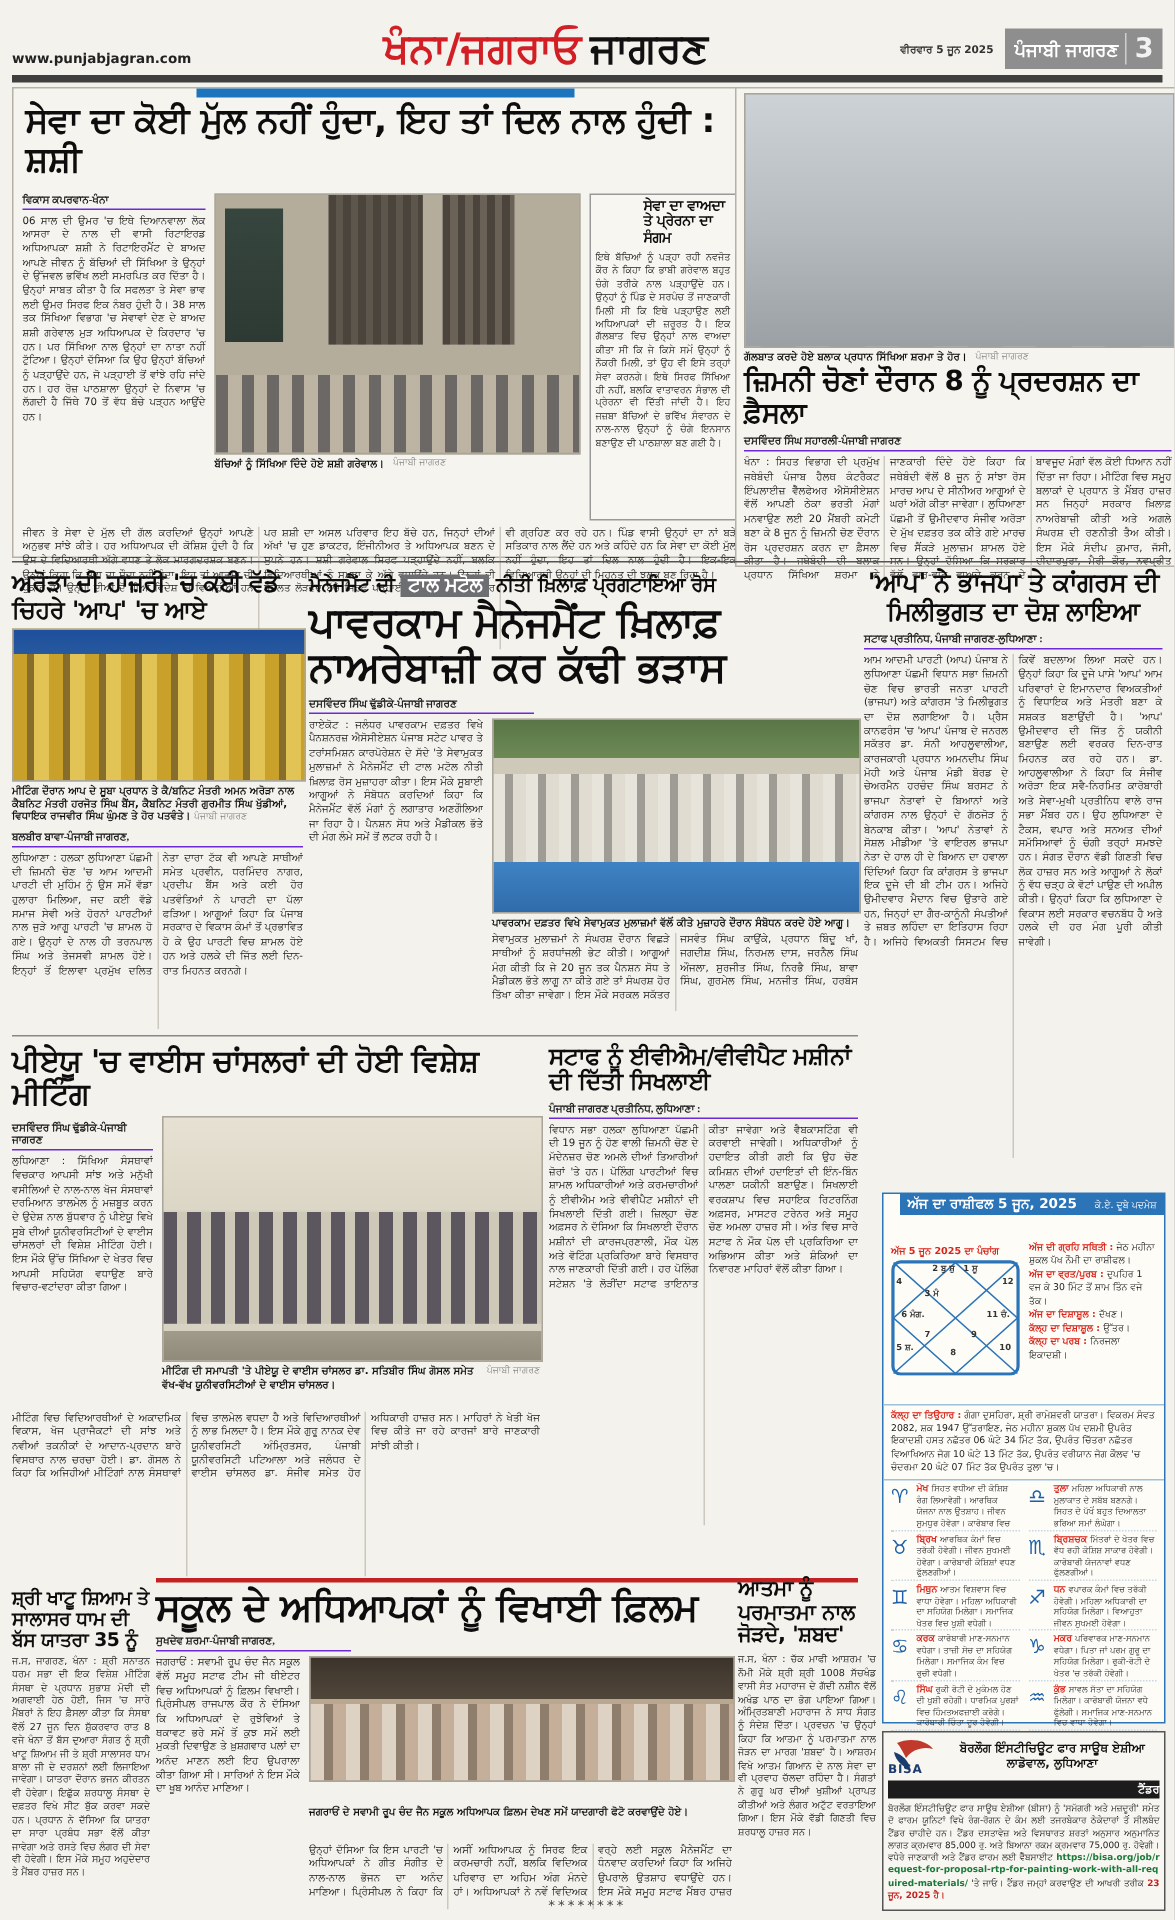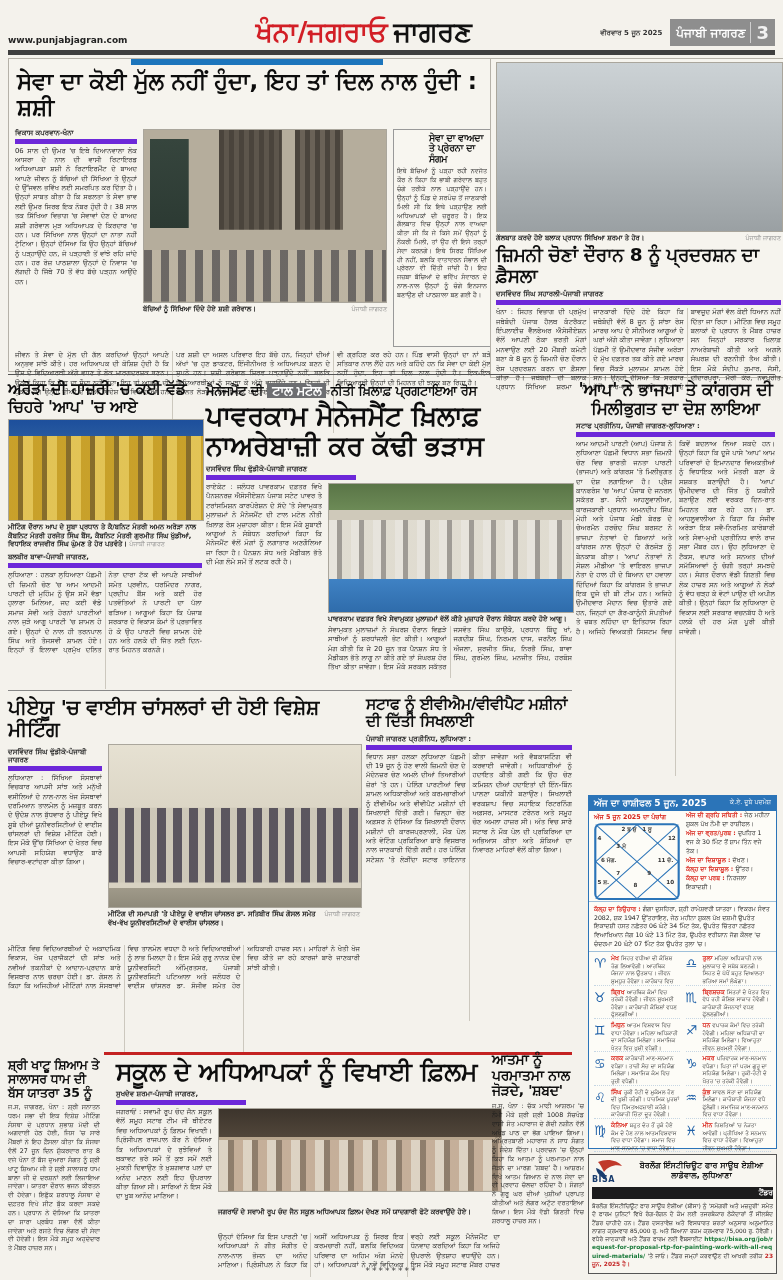--- a/index.html
+++ b/index.html
@@ -12,30 +12,30 @@
   .mast .red{color:#d21f26;font-size:27px;font-weight:bold;}
   .mast .blk{color:#111;font-size:27px;font-weight:bold;}
   .hdr-right{display:flex;align-items:center;gap:8px;padding-bottom:2px;}
   .hdate{font-size:7px;color:#333;font-weight:bold;}
   .pjbadge{background:#8e8e8e;color:#fff;font-weight:bold;font-size:12px;padding:3px 6px;display:flex;align-items:center;gap:5px;}
   .pgno{color:#f2f2f2;font-size:18px;border-left:1px solid #cfcfcf;padding-left:5px;}
   #darkbar{top:50px;left:8px;width:767px;height:5px;background:#3f3f3f;}
   
   .box{border:1px solid #b5b1a8;background:#f6f4ee;}
   .hl{font-weight:bold;color:#0d0d0d;letter-spacing:-.3px;line-height:1.12;}
-  .byline{font-size:7px;font-weight:bold;color:#222;border-bottom:5px solid #6d28d9;padding:2px 0;margin:2px 0 3px 0;}
+  .byline{font-size:7px;font-weight:bold;color:#222;border-bottom:1px solid #6d28d9;padding:2px 0;margin:2px 0 3px 0;font-family:Liberation Serif, serif;}
   .body{font-size:6.8px;line-height:1.38;color:#1d1d1d;text-align:justify;overflow:hidden;}
   .cols2{columns:2;column-gap:7px;column-rule:1px solid #ccc8be;}
   .cols3{columns:3;column-gap:7px;column-rule:1px solid #ccc8be;}
-  .cap{font-size:6.8px;font-weight:bold;color:#111;display:flex;justify-content:space-between;gap:6px;line-height:1.3;}
+  .cap{font-size:6.8px;font-weight:bold;color:#111;display:flex;gap:6px;line-height:1.3;}
   .credit{font-weight:normal;color:#8a8a8a;font-size:6.2px;white-space:nowrap;}
   .photo{background-repeat:no-repeat;border:1px solid #aaa69c;}
   
   #horo{border:1px solid #2b74b8;background:#fdfcf7;}
-  #horo-hdr{background:#2b74b8;color:#fff;display:flex;justify-content:space-between;padding:2px 5px;}
+  #horo-hdr{background:#2b74b8;color:#fff;display:flex;justify-content:space-between;align-items:center;padding:2px 5px;margin-left:11px;}
   #horo-hdr .t{font-size:9px;font-weight:bold;}
   #horo-hdr .a{font-size:6.3px;}
   .hline{font-size:6.2px;line-height:1.45;color:#222;}
   .hline b{color:#d9261c;}
   .ptitle{color:#d9261c;font-weight:bold;font-size:6.4px;margin:2px 0;}
   #kundli{position:relative;width:86px;height:78px;}
   #kundli svg{position:absolute;inset:0;}
   .kl{position:absolute;font-size:5.6px;color:#333;font-weight:bold;white-space:nowrap;}
   #festival{font-size:6.2px;line-height:1.4;color:#222;padding:3px 5px;border-top:1px solid #9fc0da;}
   #festival b{color:#d9261c;}
@@ -185,21 +185,21 @@
     <div class="hl" style="font-size:15.5px;">ਸਟਾਫ ਨੂੰ ਈਵੀਐਮ/ਵੀਵੀਪੈਟ ਮਸ਼ੀਨਾਂ ਦੀ ਦਿੱਤੀ ਸਿਖਲਾਈ</div>
     <div class="byline">ਪੰਜਾਬੀ ਜਾਗਰਣ ਪ੍ਰਤੀਨਿਧ, ਲੁਧਿਆਣਾ :</div>
     <div class="body cols2" style="height:268px;">ਵਿਧਾਨ ਸਭਾ ਹਲਕਾ ਲੁਧਿਆਣਾ ਪੱਛਮੀ ਦੀ 19 ਜੂਨ ਨੂੰ ਹੋਣ ਵਾਲੀ ਜ਼ਿਮਨੀ ਚੋਣ ਦੇ ਮੱਦੇਨਜ਼ਰ ਚੋਣ ਅਮਲੇ ਦੀਆਂ ਤਿਆਰੀਆਂ ਜ਼ੋਰਾਂ 'ਤੇ ਹਨ। ਪੋਲਿੰਗ ਪਾਰਟੀਆਂ ਵਿਚ ਸ਼ਾਮਲ ਅਧਿਕਾਰੀਆਂ ਅਤੇ ਕਰਮਚਾਰੀਆਂ ਨੂੰ ਈਵੀਐਮ ਅਤੇ ਵੀਵੀਪੈਟ ਮਸ਼ੀਨਾਂ ਦੀ ਸਿਖਲਾਈ ਦਿੱਤੀ ਗਈ। ਜ਼ਿਲ੍ਹਾ ਚੋਣ ਅਫ਼ਸਰ ਨੇ ਦੱਸਿਆ ਕਿ ਸਿਖਲਾਈ ਦੌਰਾਨ ਮਸ਼ੀਨਾਂ ਦੀ ਕਾਰਜਪ੍ਰਣਾਲੀ, ਮੌਕ ਪੋਲ ਅਤੇ ਵੋਟਿੰਗ ਪ੍ਰਕਿਰਿਆ ਬਾਰੇ ਵਿਸਥਾਰ ਨਾਲ ਜਾਣਕਾਰੀ ਦਿੱਤੀ ਗਈ। ਹਰ ਪੋਲਿੰਗ ਸਟੇਸ਼ਨ 'ਤੇ ਲੋੜੀਂਦਾ ਸਟਾਫ ਤਾਇਨਾਤ ਕੀਤਾ ਜਾਵੇਗਾ ਅਤੇ ਵੈਬਕਾਸਟਿੰਗ ਵੀ ਕਰਵਾਈ ਜਾਵੇਗੀ। ਅਧਿਕਾਰੀਆਂ ਨੂੰ ਹਦਾਇਤ ਕੀਤੀ ਗਈ ਕਿ ਉਹ ਚੋਣ ਕਮਿਸ਼ਨ ਦੀਆਂ ਹਦਾਇਤਾਂ ਦੀ ਇੰਨ-ਬਿੰਨ ਪਾਲਣਾ ਯਕੀਨੀ ਬਣਾਉਣ। ਸਿਖਲਾਈ ਵਰਕਸ਼ਾਪ ਵਿਚ ਸਹਾਇਕ ਰਿਟਰਨਿੰਗ ਅਫ਼ਸਰ, ਮਾਸਟਰ ਟਰੇਨਰ ਅਤੇ ਸਮੂਹ ਚੋਣ ਅਮਲਾ ਹਾਜ਼ਰ ਸੀ। ਅੰਤ ਵਿਚ ਸਾਰੇ ਸਟਾਫ ਨੇ ਮੌਕ ਪੋਲ ਦੀ ਪ੍ਰਕਿਰਿਆ ਦਾ ਅਭਿਆਸ ਕੀਤਾ ਅਤੇ ਸ਼ੰਕਿਆਂ ਦਾ ਨਿਵਾਰਣ ਮਾਹਿਰਾਂ ਵੱਲੋਂ ਕੀਤਾ ਗਿਆ।</div>
   </div>
 
   <div class="abs" id="horo" style="top:795px;left:588px;width:187px;height:352px;">
     <div id="horo-hdr">
       <span class="t">ਅੱਜ ਦਾ ਰਾਸ਼ੀਫਲ 5 ਜੂਨ, 2025</span>
       <span class="a">ਕੇ.ਏ. ਦੂਬੇ ਪਦਮੇਸ਼</span>
     </div>
-    <div style="display:flex;gap:4px;padding:0 5px;">
+    <div style="display:flex;gap:4px;padding:18px 5px;">
       <div style="width:88px;">
         <div class="ptitle">ਅੱਜ 5 ਜੂਨ 2025 ਦਾ ਪੰਚਾਂਗ</div>
         <div id="kundli">
           <svg viewBox="0 0 100 90">
             <rect x="1.5" y="1.5" width="97" height="87" rx="6" fill="#fdfcf7" stroke="#2b74b8" stroke-width="2.5"></rect>
             <line x1="2" y1="2" x2="98" y2="88" stroke="#2b74b8" stroke-width="1.2"></line>
             <line x1="98" y1="2" x2="2" y2="88" stroke="#2b74b8" stroke-width="1.2"></line>
             <path d="M50 2 L98 45 L50 88 L2 45 Z" fill="none" stroke="#2b74b8" stroke-width="1.2"></path>
           </svg>
           <span id="kundli-labels"><span class="kl" style="left: 32%; top: 4%;">2 ਬੁ ਸ਼ੁ</span><span class="kl" style="left: 56%; top: 4%;">1 ਸੂ</span><span class="kl" style="left: 4%; top: 16%;">4</span><span class="kl" style="left: 26%; top: 26%;">3 ਮੰ</span><span class="kl" style="left: 86%; top: 16%;">12</span><span class="kl" style="left: 8%; top: 44%;">6 ਮੰਗ.</span><span class="kl" style="left: 74%; top: 44%;">11 ਚੰ.</span><span class="kl" style="left: 4%; top: 72%;">5 ਸ਼.</span><span class="kl" style="left: 26%; top: 60%;">7</span><span class="kl" style="left: 46%; top: 76%;">8</span><span class="kl" style="left: 62%; top: 60%;">9</span><span class="kl" style="left: 84%; top: 72%;">10</span></span>
@@ -269,21 +269,21 @@
       </div>
   </div>
 
   <div class="abs redrule" style="top:1052px;left:104px;width:468px;height:3px;"></div>
 
   <div class="abs" style="top:1058px;left:8px;width:92px;height:218px;">
     <div class="hl" style="font-size:12.5px;">ਸ਼੍ਰੀ ਖਾਟੂ ਸ਼ਿਆਮ ਤੇ ਸਾਲਾਸਰ ਧਾਮ ਦੀ ਬੱਸ ਯਾਤਰਾ 35 ਨੂੰ</div>
     <div class="body" style="height:158px;margin-top:3px;font-size:6.4px;">ਜ.ਸ, ਜਾਗਰਣ, ਖੰਨਾ : ਸ਼੍ਰੀ ਸਨਾਤਨ ਧਰਮ ਸਭਾ ਦੀ ਇਕ ਵਿਸ਼ੇਸ਼ ਮੀਟਿੰਗ ਸੰਸਥਾ ਦੇ ਪ੍ਰਧਾਨ ਸੁਭਾਸ਼ ਮੋਦੀ ਦੀ ਅਗਵਾਈ ਹੇਠ ਹੋਈ, ਜਿਸ 'ਚ ਸਾਰੇ ਮੈਂਬਰਾਂ ਨੇ ਇਹ ਫ਼ੈਸਲਾ ਕੀਤਾ ਕਿ ਸੰਸਥਾ ਵੱਲੋਂ 27 ਜੂਨ ਦਿਨ ਸ਼ੁੱਕਰਵਾਰ ਰਾਤ 8 ਵਜੇ ਖੰਨਾ ਤੋਂ ਬੱਸ ਦੁਆਰਾ ਸੰਗਤ ਨੂੰ ਸ਼੍ਰੀ ਖਾਟੂ ਸ਼ਿਆਮ ਜੀ ਤੇ ਸ਼੍ਰੀ ਸਾਲਾਸਰ ਧਾਮ ਬਾਲਾ ਜੀ ਦੇ ਦਰਸ਼ਨਾਂ ਲਈ ਲਿਜਾਇਆ ਜਾਵੇਗਾ। ਯਾਤਰਾ ਦੌਰਾਨ ਭਜਨ ਕੀਰਤਨ ਵੀ ਹੋਵੇਗਾ। ਇਛੁੱਕ ਸ਼ਰਧਾਲੂ ਸੰਸਥਾ ਦੇ ਦਫ਼ਤਰ ਵਿਖੇ ਸੀਟ ਬੁੱਕ ਕਰਵਾ ਸਕਦੇ ਹਨ। ਪ੍ਰਧਾਨ ਨੇ ਦੱਸਿਆ ਕਿ ਯਾਤਰਾ ਦਾ ਸਾਰਾ ਪ੍ਰਬੰਧ ਸਭਾ ਵੱਲੋਂ ਕੀਤਾ ਜਾਵੇਗਾ ਅਤੇ ਰਸਤੇ ਵਿਚ ਲੰਗਰ ਦੀ ਸੇਵਾ ਵੀ ਹੋਵੇਗੀ। ਇਸ ਮੌਕੇ ਸਮੂਹ ਅਹੁਦੇਦਾਰ ਤੇ ਮੈਂਬਰ ਹਾਜ਼ਰ ਸਨ।</div>
   </div>
 
-  <div class="abs" style="top:1058px;left:116px;width:384px;height:220px;">
+  <div class="abs" style="top:1058px;left:104px;width:384px;height:220px;">
     <div class="hl" style="font-size:25px;">ਸਕੂਲ ਦੇ ਅਧਿਆਪਕਾਂ ਨੂੰ ਵਿਖਾਈ ਫ਼ਿਲਮ</div>
     <div class="byline" style="width:130px;">ਸੁਖਦੇਵ ਸ਼ਰਮਾ-ਪੰਜਾਬੀ ਜਾਗਰਣ,</div>
     <div style="display:flex;gap:6px;">
       <div class="body" style="width:96px;height:128px;">ਜਗਰਾਓਂ : ਸਵਾਮੀ ਰੂਪ ਚੰਦ ਜੈਨ ਸਕੂਲ ਵੱਲੋਂ ਸਮੂਹ ਸਟਾਫ ਟੀਮ ਜੀ ਥੀਏਟਰ ਵਿਚ ਅਧਿਆਪਕਾਂ ਨੂੰ ਫ਼ਿਲਮ ਵਿਖਾਈ। ਪ੍ਰਿੰਸੀਪਲ ਰਾਜਪਾਲ ਕੌਰ ਨੇ ਦੱਸਿਆ ਕਿ ਅਧਿਆਪਕਾਂ ਦੇ ਰੁਝੇਵਿਆਂ ਤੇ ਥਕਾਵਟ ਭਰੇ ਸਮੇਂ ਤੋਂ ਕੁਝ ਸਮੇਂ ਲਈ ਮੁਕਤੀ ਦਿਵਾਉਣ ਤੇ ਖ਼ੁਸ਼ਗਵਾਰ ਪਲਾਂ ਦਾ ਅਨੰਦ ਮਾਣਨ ਲਈ ਇਹ ਉਪਰਾਲਾ ਕੀਤਾ ਗਿਆ ਸੀ। ਸਾਰਿਆਂ ਨੇ ਇਸ ਮੌਕੇ ਦਾ ਖੂਬ ਆਨੰਦ ਮਾਣਿਆ।</div>
       <div style="flex:1;">
         <div class="photo" style="width:100%;height:82px;background-color:#b9a78f;background-image:linear-gradient(180deg,#3c342c 0%,#51463a 34%,rgba(0,0,0,0) 34%),radial-gradient(circle 7px at 88% 12%,#b03a30 92%,rgba(0,0,0,0) 100%),repeating-linear-gradient(90deg,rgba(245,240,230,.6) 0 9px,rgba(90,75,65,.45) 9px 15px,rgba(205,180,160,.6) 15px 24px);background-size:100% 100%,100% 100%,100% 62%;background-position:0 0,0 0,0 100%;"></div>
         <div class="cap" style="margin:16px 0;">
           <span>ਜਗਰਾਓਂ ਦੇ ਸਵਾਮੀ ਰੂਪ ਚੰਦ ਜੈਨ ਸਕੂਲ ਅਧਿਆਪਕ ਫ਼ਿਲਮ ਦੇਖਣ ਸਮੇਂ ਯਾਦਗਾਰੀ ਫੋਟੋ ਕਰਵਾਉਂਦੇ ਹੋਏ।</span>
         </div>
         <div class="body cols3" style="height:44px;">ਉਨ੍ਹਾਂ ਦੱਸਿਆ ਕਿ ਇਸ ਪਾਰਟੀ 'ਚ ਅਧਿਆਪਕਾਂ ਨੇ ਗੀਤ ਸੰਗੀਤ ਦੇ ਨਾਲ-ਨਾਲ ਭੋਜਨ ਦਾ ਅਨੰਦ ਮਾਣਿਆ। ਪ੍ਰਿੰਸੀਪਲ ਨੇ ਕਿਹਾ ਕਿ ਅਸੀਂ ਅਧਿਆਪਕ ਨੂੰ ਸਿਰਫ ਇਕ ਕਰਮਚਾਰੀ ਨਹੀਂ, ਬਲਕਿ ਵਿਦਿਅਕ ਪਰਿਵਾਰ ਦਾ ਅਹਿਮ ਅੰਗ ਮੰਨਦੇ ਹਾਂ। ਅਧਿਆਪਕਾਂ ਨੇ ਨਵੇਂ ਵਿਦਿਅਕ ਵਰ੍ਹੇ ਲਈ ਸਕੂਲ ਮੈਨੇਜਮੈਂਟ ਦਾ ਧੰਨਵਾਦ ਕਰਦਿਆਂ ਕਿਹਾ ਕਿ ਅਜਿਹੇ ਉਪਰਾਲੇ ਉਤਸ਼ਾਹ ਵਧਾਉਂਦੇ ਹਨ। ਇਸ ਮੌਕੇ ਸਮੂਹ ਸਟਾਫ ਮੈਂਬਰ ਹਾਜ਼ਰ ਸਨ ਅਤੇ ਸਾਰਿਆਂ ਨੇ ਯਾਦਗਾਰੀ ਪਲਾਂ ਨੂੰ ਕੈਮਰੇ ਵਿਚ ਕੈਦ ਕੀਤਾ।</div>

